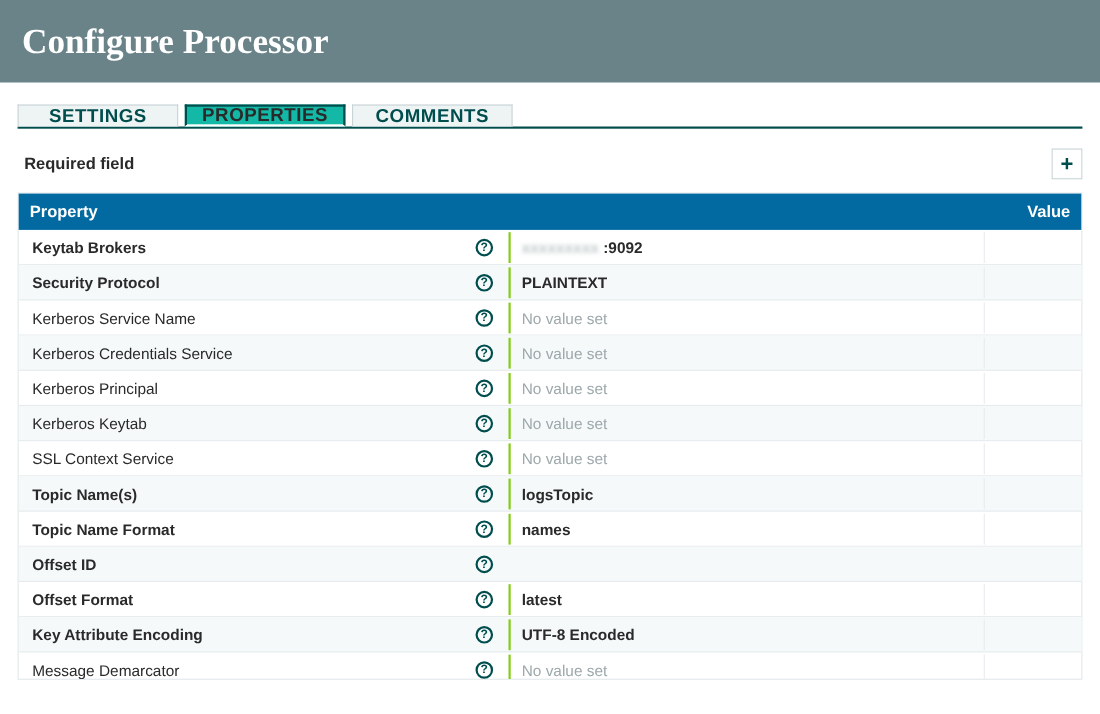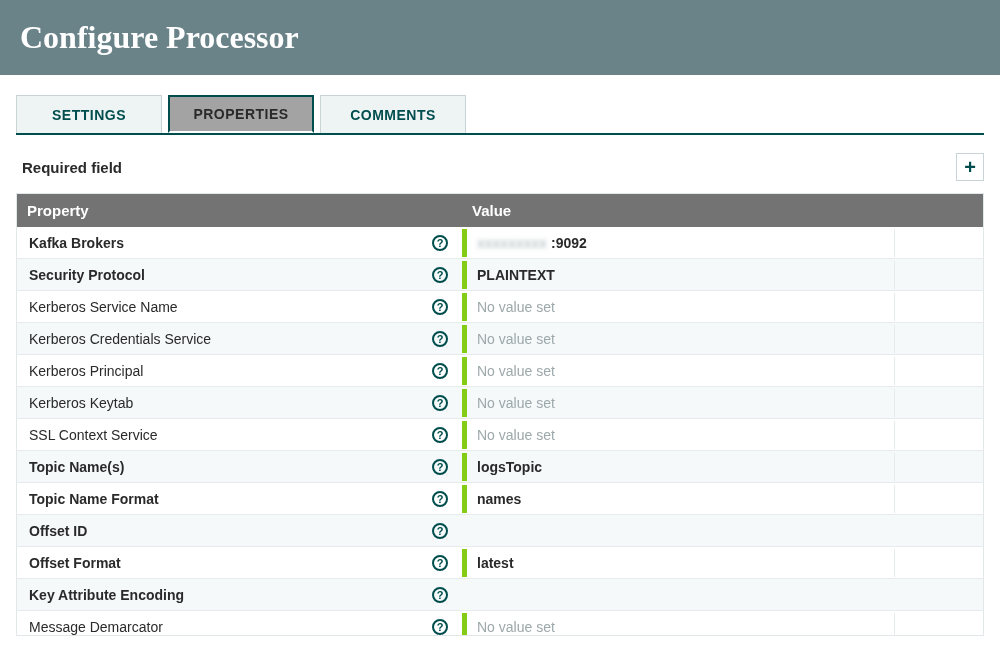--- a/index.html
+++ b/index.html
@@ -22,36 +22,36 @@
   }
   .content {
     padding: 20px 16px 0 16px;
   }
   .tabs-row {
     display: flex;
     border-bottom: 2px solid #004d4d;
   }
   .tab {
     width: 146px;
-    height: 38px;
+    height: 20px;
     display: flex;
     align-items: center;
     justify-content: center;
-    font-size: 14px;
+    font-size: 17px;
     letter-spacing: 0.5px;
     font-weight: 600;
     color: #004d4d;
     border: 1px solid #c9d4d7;
     border-bottom: none;
     background: #eef3f4;
     margin-right: 6px;
     cursor: pointer;
   }
   .tab.active {
-    background: #a3a3a3;
+    background: #14b8a6;
     border: 2px solid #004d4d;
     border-bottom: 2px solid #ffffff;
     margin-bottom: -2px;
     color: #2a2a2a;
   }
   .req-row {
     display: flex;
     align-items: center;
     justify-content: space-between;
     padding: 18px 0 12px 6px;
@@ -72,30 +72,30 @@
     font-size: 20px;
     font-weight: 700;
     cursor: pointer;
     background: #fff;
   }
   .table-wrap {
     border: 1px solid #e2e8ea;
   }
   .thead {
     display: flex;
-    background: #737373;
+    background: #0369a1;
     color: #fff;
     font-weight: 600;
   }
   .thead .col {
     padding: 8px 10px;
     font-size: 15px;
   }
   .col-prop { width: 445px; }
-  .col-val { flex: 1; }
+  .col-val { flex: 1; text-align: right; }
   .tbody {
     height: 408px;
     overflow-y: scroll;
   }
   .row {
     display: flex;
     align-items: center;
     border-bottom: 1px solid #e6ecee;
     min-height: 32px;
   }
@@ -107,21 +107,21 @@
     display: flex;
     align-items: center;
     justify-content: space-between;
   }
   .row .prop.bold { font-weight: 700; }
   .row .val {
     flex: 1;
     padding: 6px 10px;
     font-size: 14px;
     color: #2a2a2a;
-    border-left: 5px solid #84cc16;
+    border-left: 2px solid #84cc16;
     border-right: 1px solid #e6ecee;
   }
   .row .val.bold { font-weight: 700; }
   .row .val.noval { color: #9da8ab; }
   .row .end { width: 88px; }
   .row.alt { background: #f5f9fa; }
   .help-icon {
     width: 16px;
     height: 16px;
     border-radius: 50%;
@@ -175,21 +175,21 @@
   </div>
 
   <div class="table-wrap">
     <div class="thead">
       <div class="col col-prop">Property</div>
       <div class="col col-val">Value</div>
     </div>
     <div class="tbody" id="tbody">
         <div class="row">
           <div class="prop bold">
-            <span>Kafka Brokers</span>
+            <span>Keytab Brokers</span>
             <span class="help-icon">?</span>
           </div>
           <div class="val bold"><span class="blurred">xxxxxxxxx</span><span>:9092</span></div>
           <div class="end"></div>
         </div>
         <div class="row alt">
           <div class="prop bold">
             <span>Security Protocol</span>
             <span class="help-icon">?</span>
           </div>
@@ -265,20 +265,21 @@
             <span class="help-icon">?</span>
           </div>
           <div class="val bold"><span>latest</span></div>
           <div class="end"></div>
         </div>
         <div class="row alt">
           <div class="prop bold">
             <span>Key Attribute Encoding</span>
             <span class="help-icon">?</span>
           </div>
+          <div class="val bold"><span>UTF-8 Encoded</span></div>
           <div class="end"></div>
         </div>
         <div class="row">
           <div class="prop">
             <span>Message Demarcator</span>
             <span class="help-icon">?</span>
           </div>
           <div class="val noval"><span>No value set</span></div>
           <div class="end"></div>
         </div>

